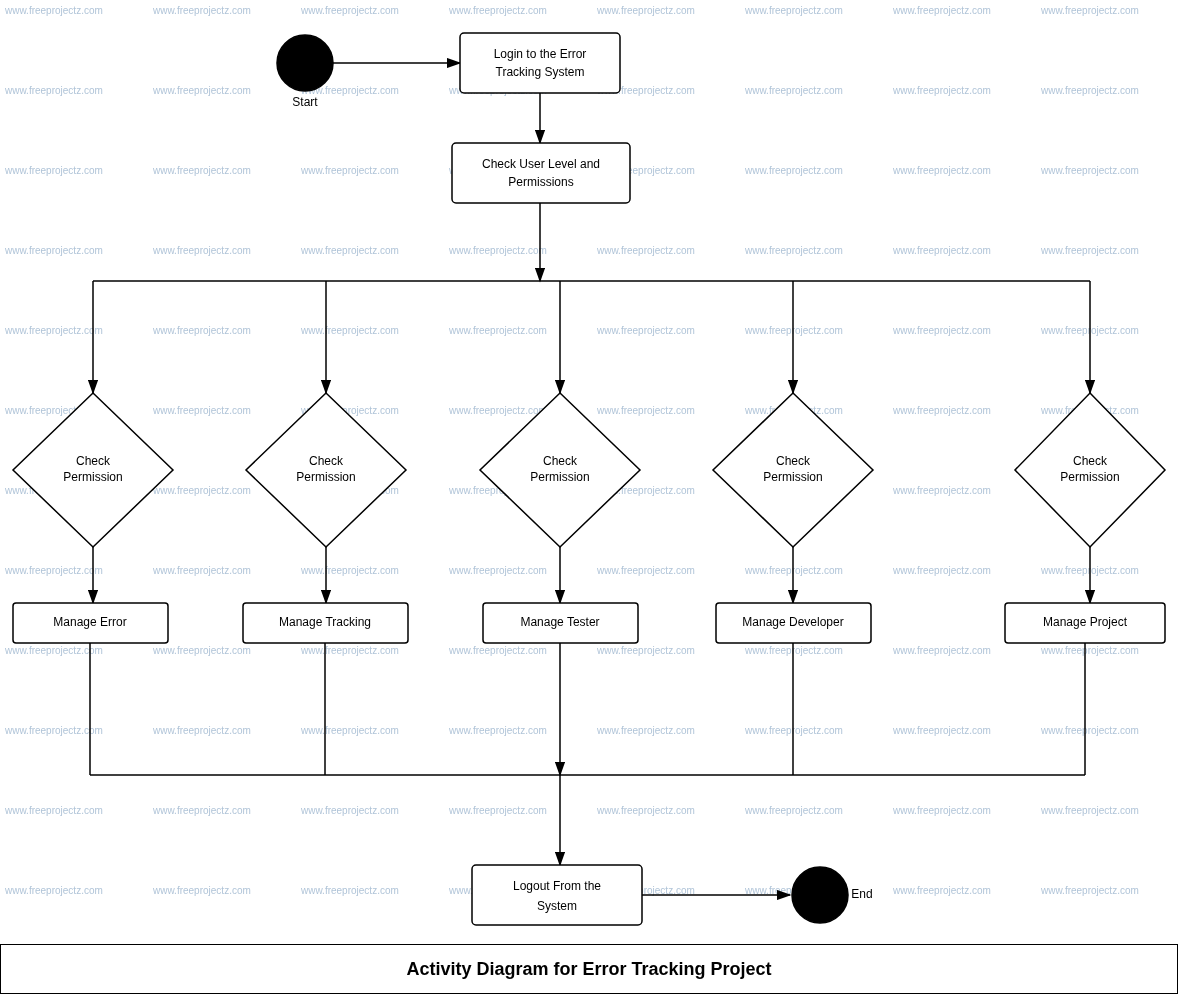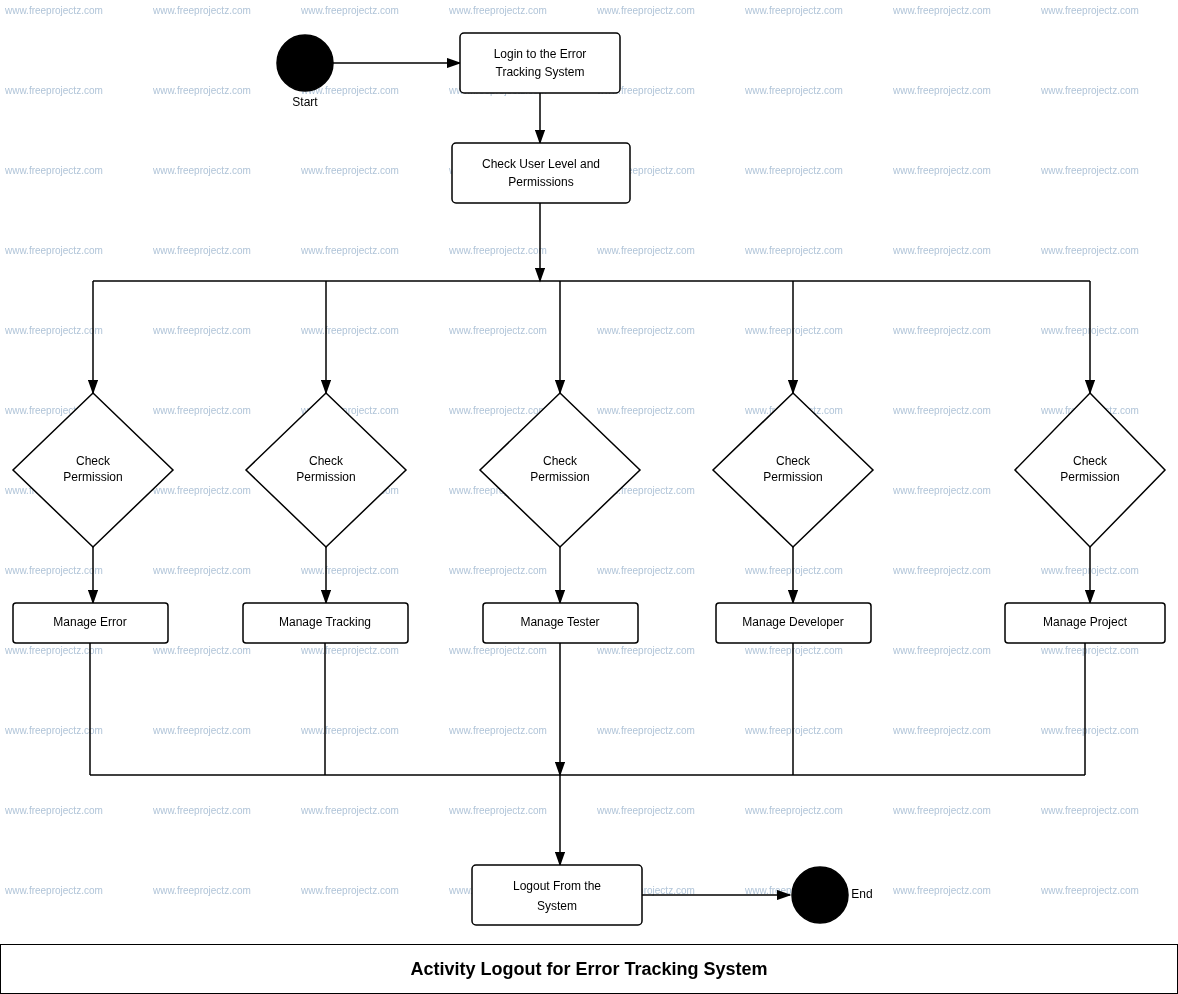--- a/index.html
+++ b/index.html
@@ -290,14 +290,14 @@
     <line x1="642" y1="870" x2="790" y2="870" class="arrow-line"></line>
 
     <circle cx="820" cy="870" r="28" class="circle-shape"></circle>
 
     <text x="862" y="870" text-anchor="start">End</text>
 
   </svg>
 </div>
 
 <div class="bottom-bar">
-  <span class="bottom-title">Activity Logout for Error Tracking System</span>
+  <span class="bottom-title">Activity Diagram for Error Tracking Project</span>
 </div>
 
 </body></html>

